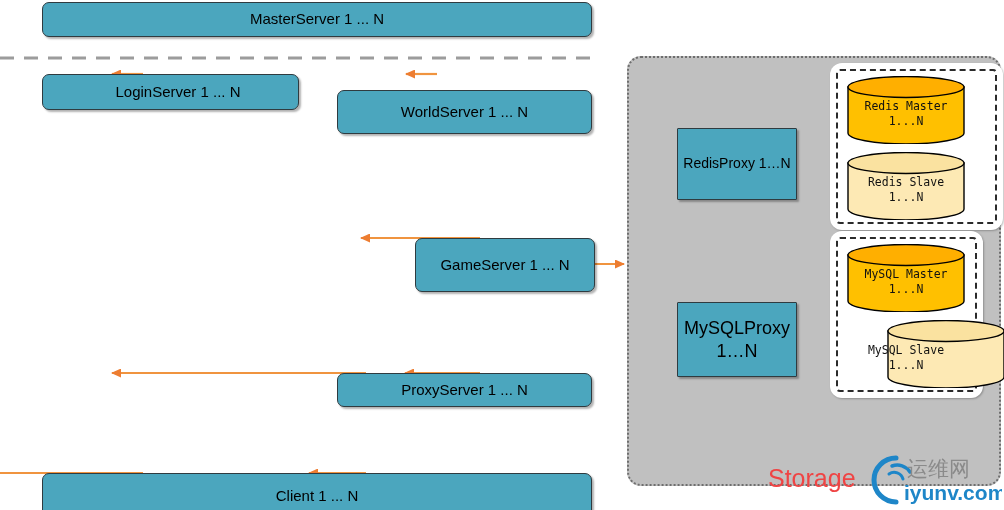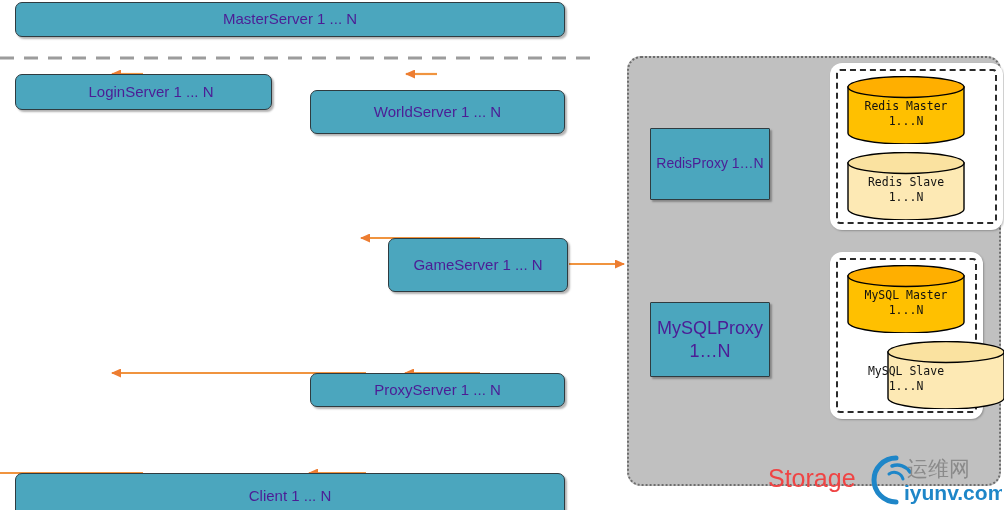--- a/index.html
+++ b/index.html
@@ -27,24 +27,25 @@
   
   .node{
     position:absolute;
     box-sizing:border-box;
     background:#4BA6BE;
     border:1px solid #2F3B40;
     display:flex;
     align-items:center;
     justify-content:center;
     text-align:center;
-    color:#4c1d95;
+    color:#000000;
     font-size:15px;
     line-height:1.25;
     box-shadow:2px 2px 2px rgba(0,0,0,0.30);
+    margin-left:27px;
   }
   .node.rounded{border-radius:7px;}
   .node.square{border-radius:1px;}
   .node .lbl{white-space:pre-line;display:block;}
 
   
   .storage-box{
     position:absolute;
     box-sizing:border-box;
     background:#C0C0C0;
@@ -155,21 +156,21 @@
     <div class="cylinder" style="left:17px; top:89px; width:118px; height:68px;">
       <svg viewBox="0 0 118 68" width="118" height="68">
         <path d="M1,11 L1,57 A58,11 0 0 0 117,57 L117,11 Z" fill="#FDE9B4" stroke="#000000" stroke-width="1.4"></path>
         <ellipse cx="59" cy="11" rx="58" ry="10.5" fill="#FAE2A0" stroke="#000000" stroke-width="1.4"></ellipse>
       </svg>
       <div class="cyl-label" style="top:23px;">Redis Slave
 1...N</div>
     </div>
   </div>
 
-  <div class="db-group" style="left:830px; top:252px; width:153px; height:167px;">
+  <div class="db-group" style="left:830px; top:231px; width:153px; height:167px;">
     <div class="db-group-inner"></div>
 
     <div class="cylinder" style="left:17px; top:13px; width:118px; height:68px;">
       <svg viewBox="0 0 118 68" width="118" height="68">
         <path d="M1,11 L1,57 A58,11 0 0 0 117,57 L117,11 Z" fill="#FFC000" stroke="#000000" stroke-width="1.4"></path>
         <ellipse cx="59" cy="11" rx="58" ry="10.5" fill="#FFAF00" stroke="#000000" stroke-width="1.4"></ellipse>
       </svg>
       <div class="cyl-label" style="top:23px;">MySQL Master
 1...N</div>
     </div>

